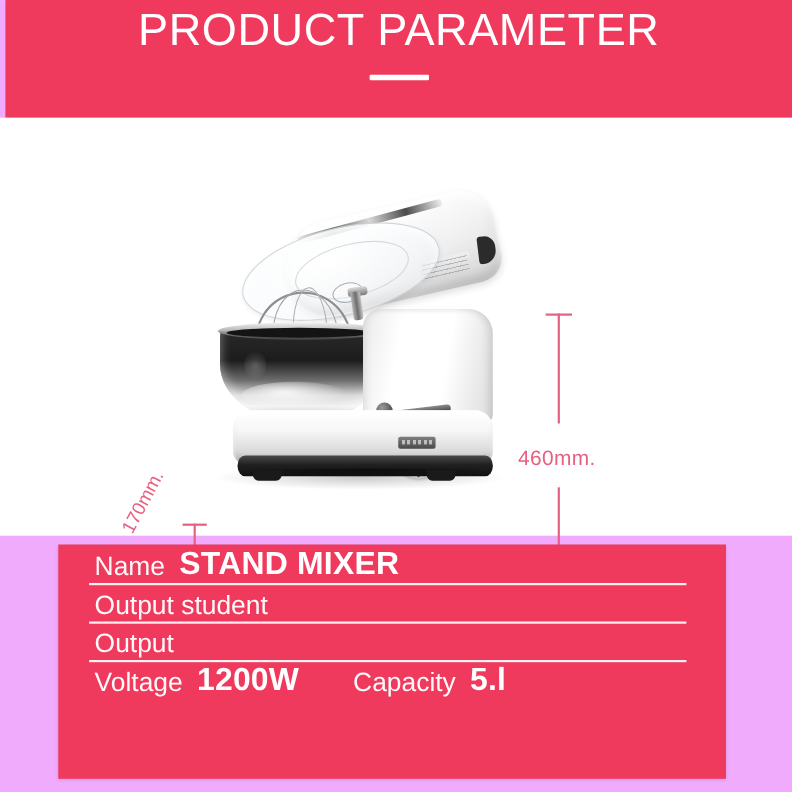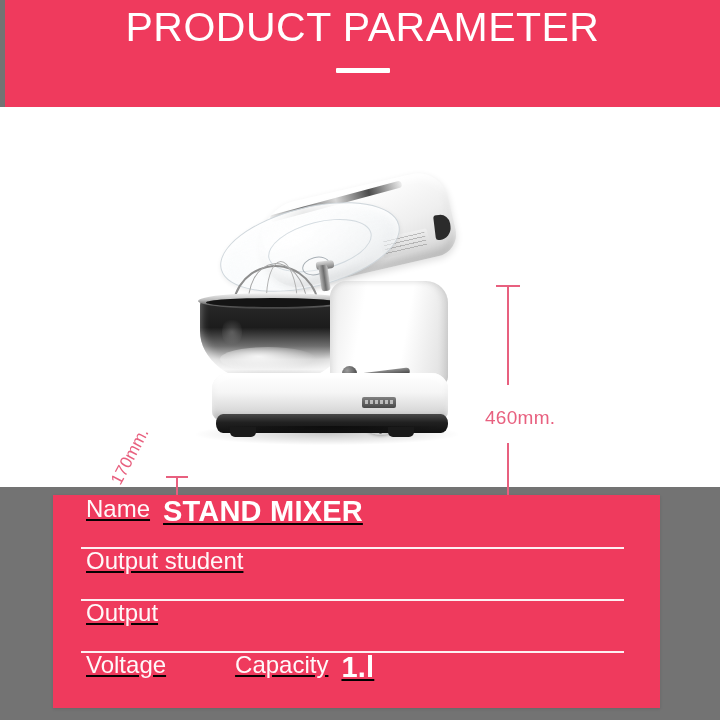--- a/index.html
+++ b/index.html
@@ -1,18 +1,18 @@
 <!DOCTYPE html>
 <html><head>
 <meta charset="utf-8">
 <style>
   html,body{margin:0;padding:0;background:#ffffff;}
   body{width:720px;height:720px;overflow:hidden;
        font-family:"Liberation Sans","DejaVu Sans",sans-serif;}
-  #page{position:relative;width:720px;height:720px;background:#737373;overflow:hidden;}
+  #page{position:relative;width:720px;height:720px;background:#f0abfc;overflow:hidden;}
 
   
   .banner{position:absolute;left:5px;top:0;width:715px;height:107px;
           background:#ef3a5d;box-shadow:0 2px 0 rgba(150,20,50,.25);}
   .banner-title{position:absolute;left:0;top:4px;width:715px;text-align:center;
           color:#ffffff;font-size:41px;line-height:46px;font-weight:300;
           letter-spacing:.5px;white-space:nowrap;
           font-family:"Liberation Sans","DejaVu Sans",sans-serif;}
   .banner-dash{position:absolute;left:50%;top:68px;margin-left:-27px;
           width:54px;height:5px;background:#ffffff;border-radius:1px;}
@@ -141,46 +141,46 @@
 
   
   .contact-shadow{position:absolute;left:196px;top:320px;width:262px;height:18px;
           background:radial-gradient(ellipse at 50% 40%,rgba(0,0,0,.20),rgba(0,0,0,0) 72%);}
   .dim-v{position:absolute;left:507px;top:178px;width:1px;height:262px;}
   .dim-v .seg{position:absolute;left:0;width:2px;background:#e8607f;}
   .dim-v .seg.top{top:0;height:100px;}
   .dim-v .seg.bot{top:158px;height:104px;}
   .dim-v .cap{position:absolute;left:-11px;width:24px;height:2px;background:#e8607f;}
   .dim-v .cap.t{top:0;} .dim-v .cap.b{top:260px;}
-  .dim-v-label{position:absolute;left:485px;top:300px;font-size:19px;color:#e8607f;
+  .dim-v-label{position:absolute;left:471px;top:300px;font-size:19px;color:#e8607f;
           letter-spacing:.3px;white-space:nowrap;}
 
   .dim-h{position:absolute;left:212px;top:446px;width:228px;height:2px;background:#e8607f;}
   .dim-h .cap{position:absolute;top:-11px;width:2px;height:24px;background:#e8607f;}
   .dim-h .cap.l{left:0;} .dim-h .cap.r{left:226px;}
   .dim-h-label{position:absolute;left:212px;top:456px;width:228px;text-align:center;
           font-size:17px;color:#e8607f;white-space:nowrap;}
 
   .dim-s{position:absolute;left:176px;top:369px;width:2px;height:60px;background:#e8607f;}
   .dim-s .cap{position:absolute;left:-10px;width:22px;height:2px;background:#e8607f;}
   .dim-s .cap.t{top:0;} .dim-s .cap.b{top:58px;}
   .dim-s-label{position:absolute;left:107px;top:372px;font-size:17px;color:#e8607f;
           white-space:nowrap;transform:rotate(-62deg);transform-origin:left top;}
 
   
   .spec{position:absolute;left:53px;top:495px;width:607px;height:213px;
           background:#ef3a5d;box-shadow:0 1px 3px rgba(0,0,0,.12);}
-  .spec-row{position:relative;display:flex;align-items:flex-start;height:52px;
-          padding-left:33px;box-sizing:border-box;text-decoration:underline;}
+  .spec-row{position:relative;display:flex;align-items:flex-end;height:35px;
+          padding-left:33px;box-sizing:border-box;}
   .spec-row + .spec-row:before{content:"";position:absolute;left:28px;top:0;
           width:543px;height:2px;background:rgba(255,255,255,.92);}
   .spec-label{color:#ffffff;font-size:24px;font-weight:400;white-space:nowrap;opacity:.97;}
   .spec-value{color:#ffffff;font-size:29px;font-weight:600;white-space:nowrap;
           margin-left:13px;letter-spacing:.2px;}
-  .spec-label.sm2{margin-left:69px;}
+  .spec-label.sm2{margin-left:49px;}
 </style>
 </head>
 <body>
 
 <div id="page">
 
   <div class="banner">
     <div class="banner-title">PRODUCT PARAMETER</div>
     <div class="banner-dash"></div>
   </div>
@@ -273,18 +273,19 @@
     <div class="spec-row">
       <span class="spec-label">Output student</span>
     </div>
 
     <div class="spec-row">
       <span class="spec-label">Output</span>
     </div>
 
     <div class="spec-row">
       <span class="spec-label">Voltage</span>
+      <span class="spec-value">1200W</span>
       <span class="spec-label sm2">Capacity</span>
-      <span class="spec-value">1.l</span>
+      <span class="spec-value">5.l</span>
     </div>
   </div>
 
 </div>
 
 </body></html>

